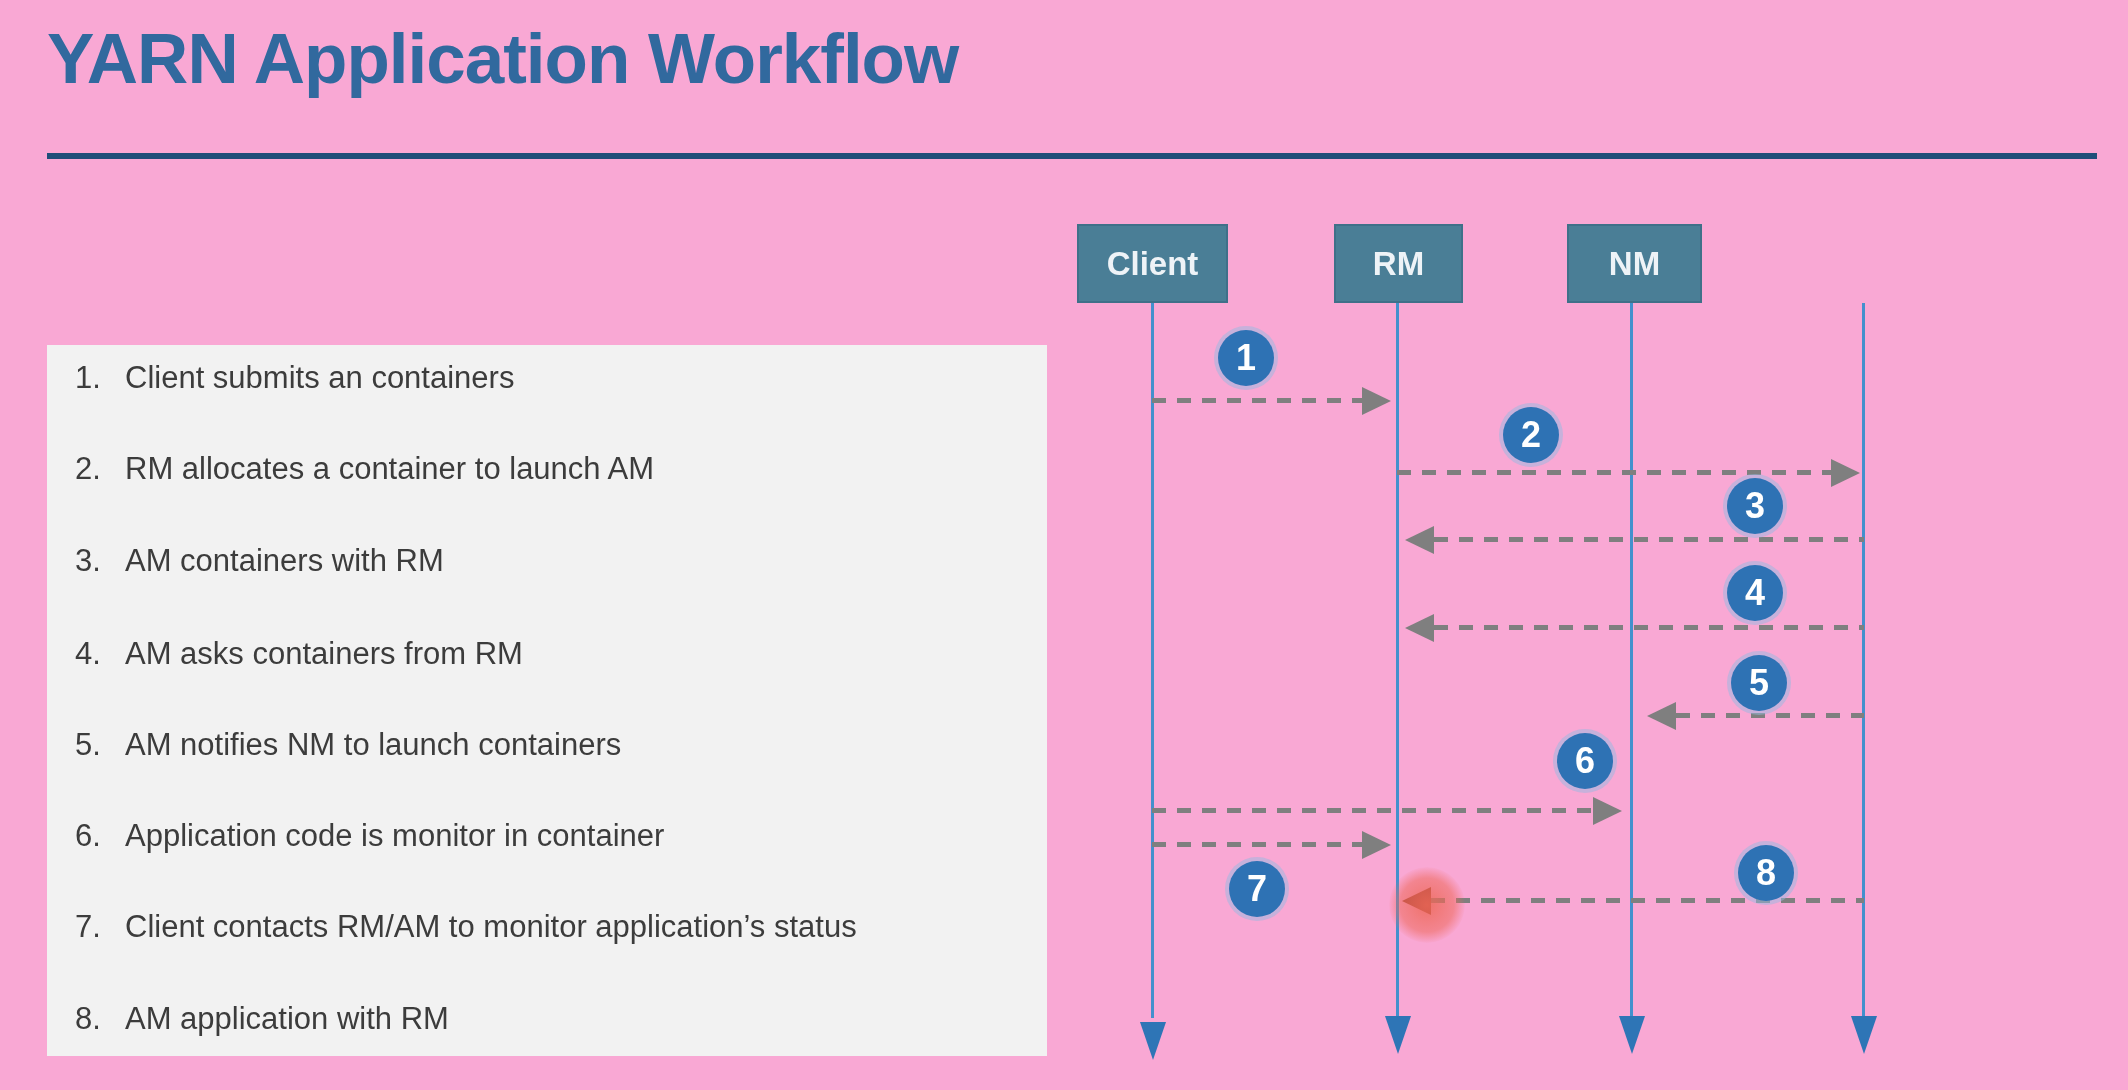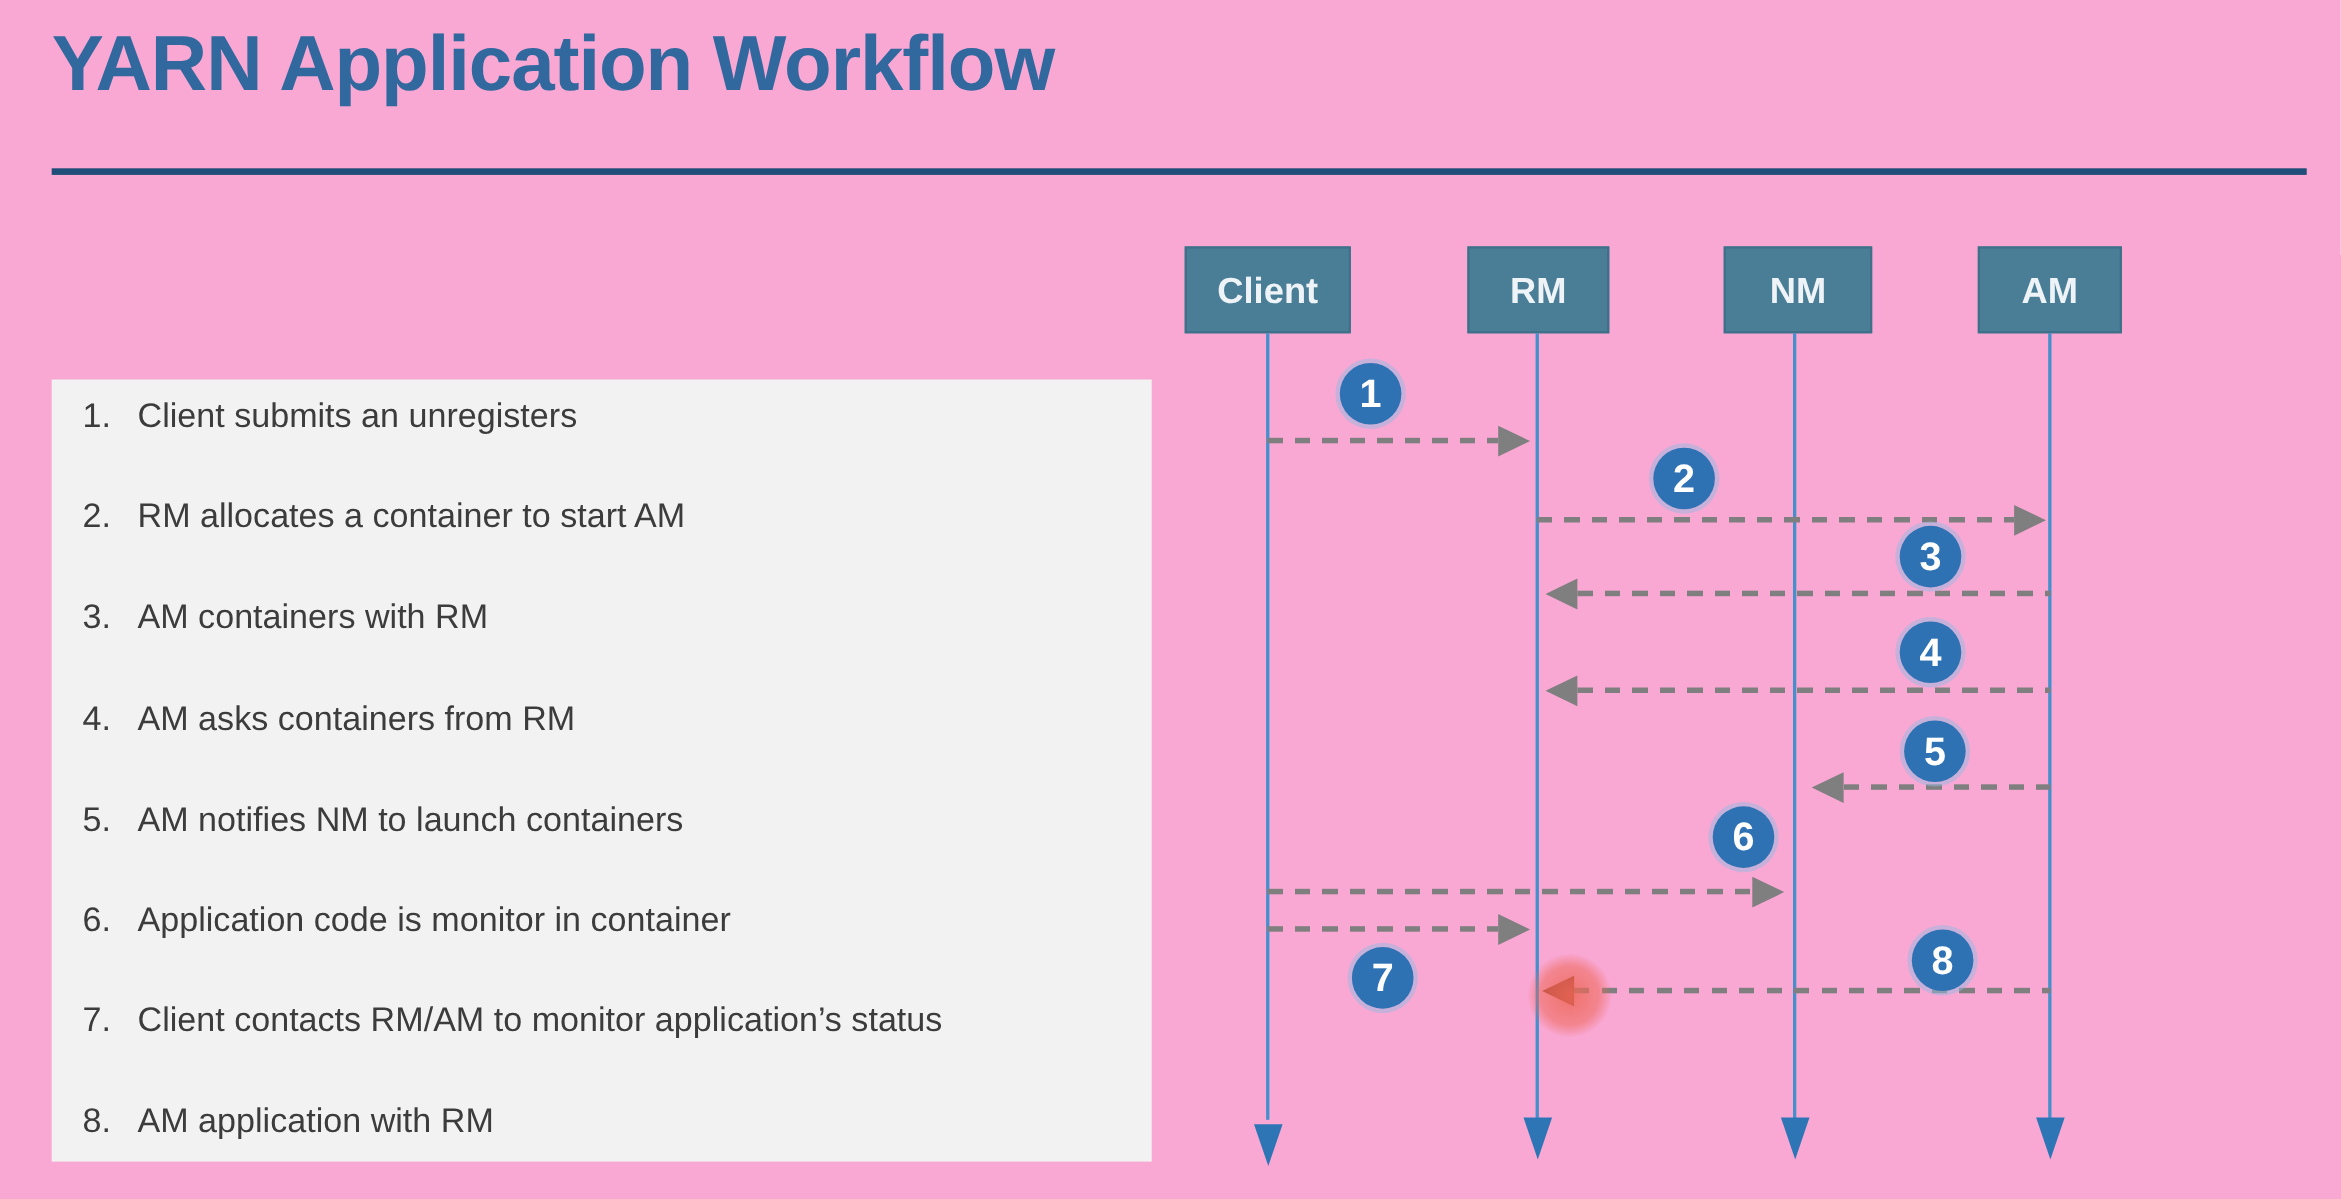--- a/index.html
+++ b/index.html
@@ -182,25 +182,25 @@
 <body>
 
 <div class="slide">
 
   <div class="title">YARN Application Workflow</div>
   <div class="title-underline"></div>
 
   <div class="panel">
     <div class="step s1">
       <span class="num">1.</span>
-      <span class="txt">Client submits an unregisters</span>
+      <span class="txt">Client submits an containers</span>
     </div>
     <div class="step s2">
       <span class="num">2.</span>
-      <span class="txt">RM allocates a container to start AM</span>
+      <span class="txt">RM allocates a container to launch AM</span>
     </div>
     <div class="step s3">
       <span class="num">3.</span>
       <span class="txt">AM containers with RM</span>
     </div>
     <div class="step s4">
       <span class="num">4.</span>
       <span class="txt">AM asks containers from RM</span>
     </div>
     <div class="step s5">
@@ -217,21 +217,20 @@
     </div>
     <div class="step s8">
       <span class="num">8.</span>
       <span class="txt">AM application with RM</span>
     </div>
   </div>
 
   <div class="lane-box lane-client">Client</div>
   <div class="lane-box lane-rm">RM</div>
   <div class="lane-box lane-nm">NM</div>
-  <div class="lane-box lane-am">AM</div>
 
   <div class="lifeline ll-client"></div>
   <div class="lifeline ll-rm"></div>
   <div class="lifeline ll-nm"></div>
   <div class="lifeline ll-am"></div>
   <div class="ll-head llh-client"></div>
   <div class="ll-head llh-rm"></div>
   <div class="ll-head llh-nm"></div>
   <div class="ll-head llh-am"></div>
 

